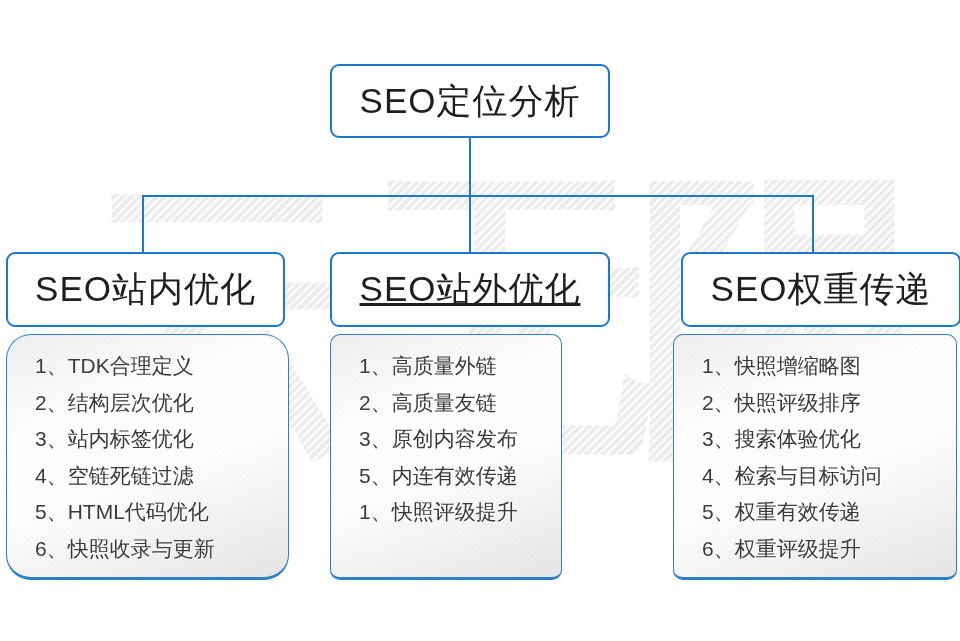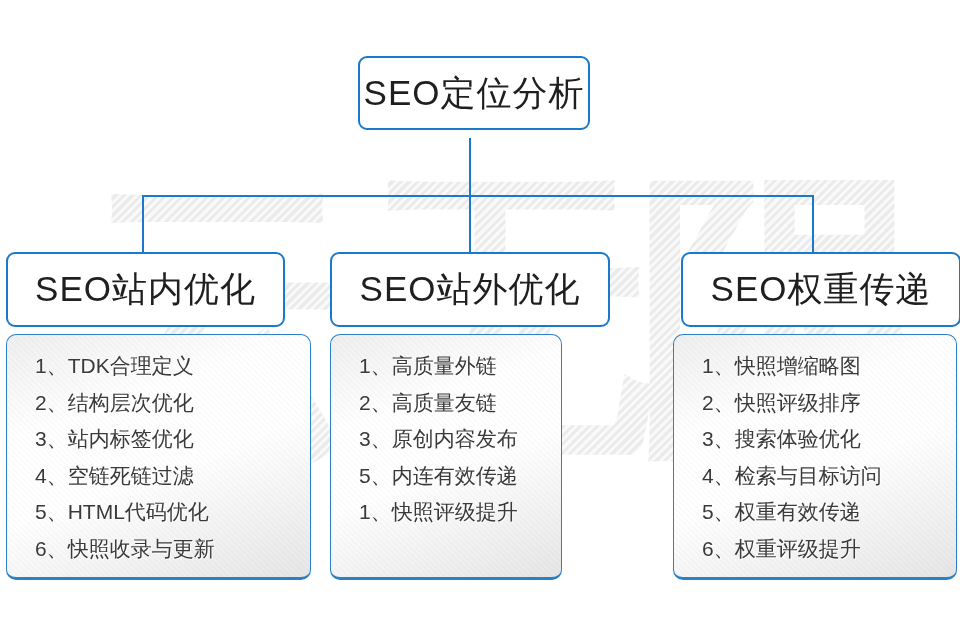--- a/index.html
+++ b/index.html
@@ -50,40 +50,40 @@
     display:flex;align-items:center;justify-content:center;
     z-index:2;
     color:#1f1f1f;
   }
   .node .node-label{
     font-size:35px;
     font-weight:400;
     letter-spacing:1px;
     white-space:nowrap;
   }
-  .root-node {left:330px;top:56px;width:232px;height:74px;margin-left:28px;}
+  .root-node {left:330px;top:64px;width:280px;height:74px;}
   .head-a    {left:6px;  top:252px;width:279px;height:75px;align-items:center;}
-  .head-b    {left:330px;top:252px;width:280px;height:75px;}
+  .head-b    {left:330px;top:252px;width:280px;height:75px;text-decoration:underline;}
   .head-c    {left:681px;top:252px;width:280px;height:75px;}
 
   
   .card{
     position:absolute;
     box-sizing:border-box;
     top:334px;height:246px;
     border:1px solid #2c80c8;
     border-bottom-width:3px;
     border-radius:10px;
     background:
       repeating-linear-gradient(45deg, rgba(0,0,0,0.015) 0 2px, rgba(255,255,255,0) 2px 4px),
       linear-gradient(160deg,#efefef 0%,#ffffff 30%,#ffffff 55%,#e6e6e6 100%);
     z-index:2;
     padding:13px 8px 8px 28px;
   }
-  .card-a{left:6px;  width:305px;}
+  .card-a{left:6px;  width:283px;border-radius:25px;}
   .card-b{left:330px;width:232px;}
   .card-c{left:673px;width:284px;}
   .card ul{list-style:none;margin:0;padding:0;}
   .card li{
     font-size:21px;
     line-height:36.5px;
     color:#3a3a3a;
     white-space:nowrap;
     text-shadow:1px 1px 0 rgba(255,255,255,0.9);
   }

